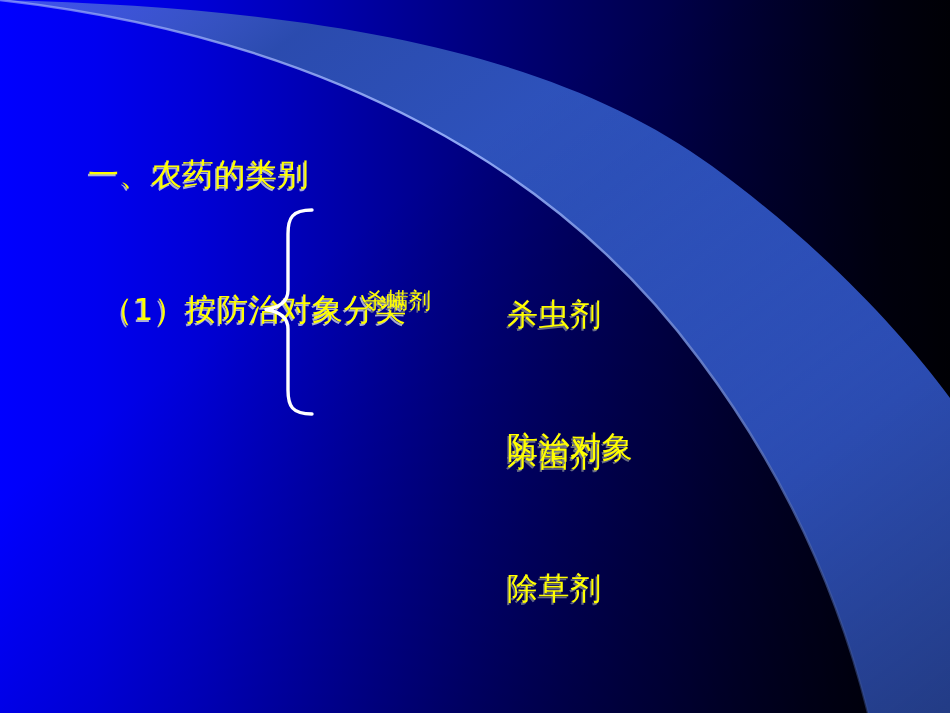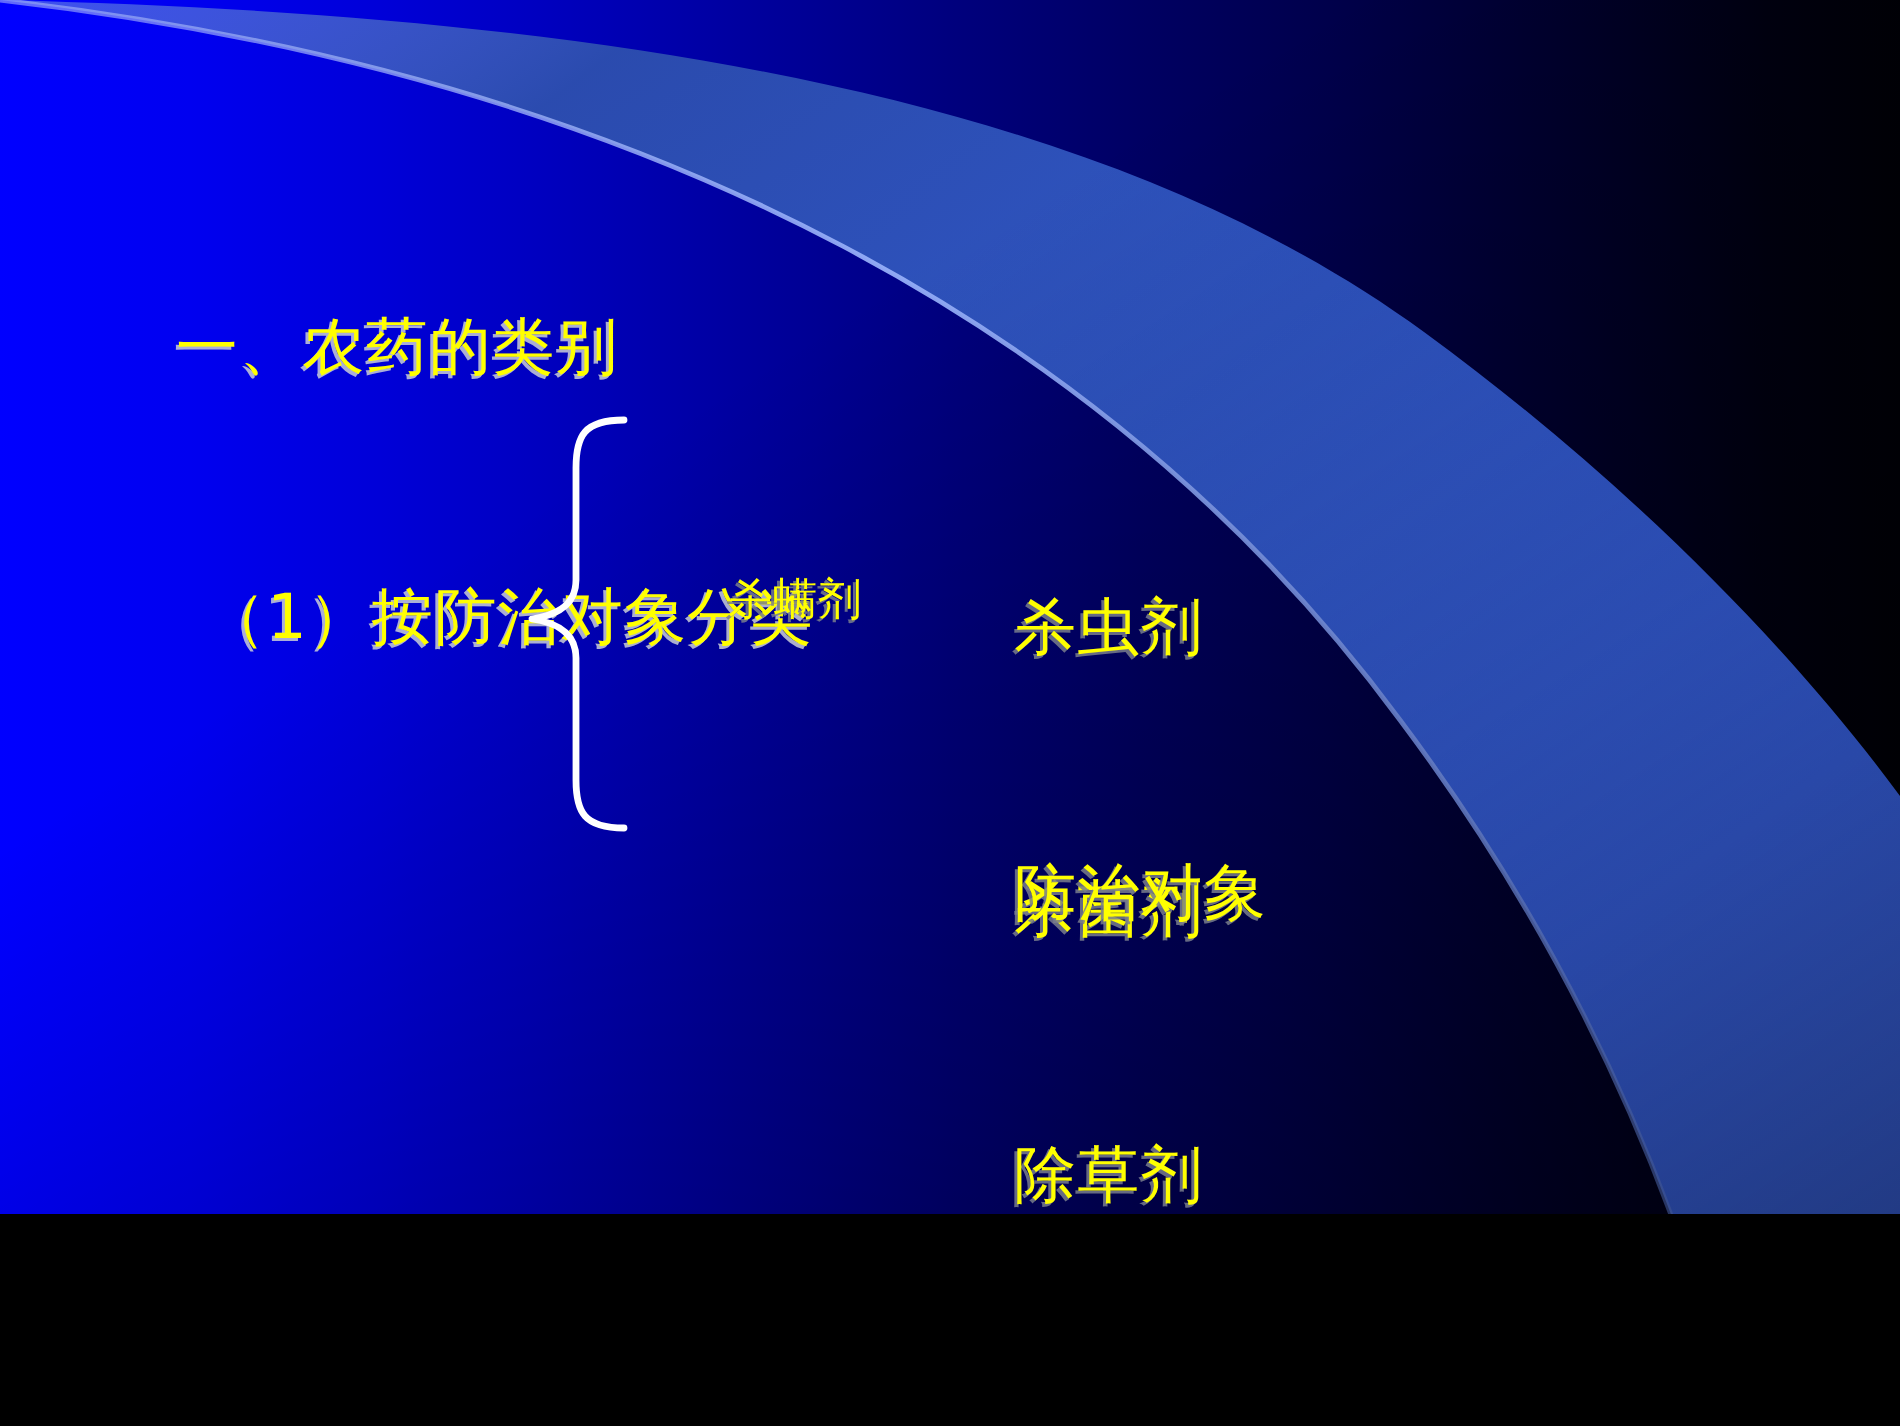--- a/index.html
+++ b/index.html
@@ -7,21 +7,21 @@
     padding: 0;
     background: #000;
   }
   body {
     font-family: "DejaVu Sans", sans-serif;
   }
 
   #slide {
     position: relative;
     width: 950px;
-    height: 607px;
+    height: 713px;
     overflow: hidden;
     
     background:
       linear-gradient(to right,
         #0000ff 0%,
         #0000f0 10%,
         #0000d8 20%,
         #0000bb 30%,
         #00009c 40%,
         #00007e 50%,

